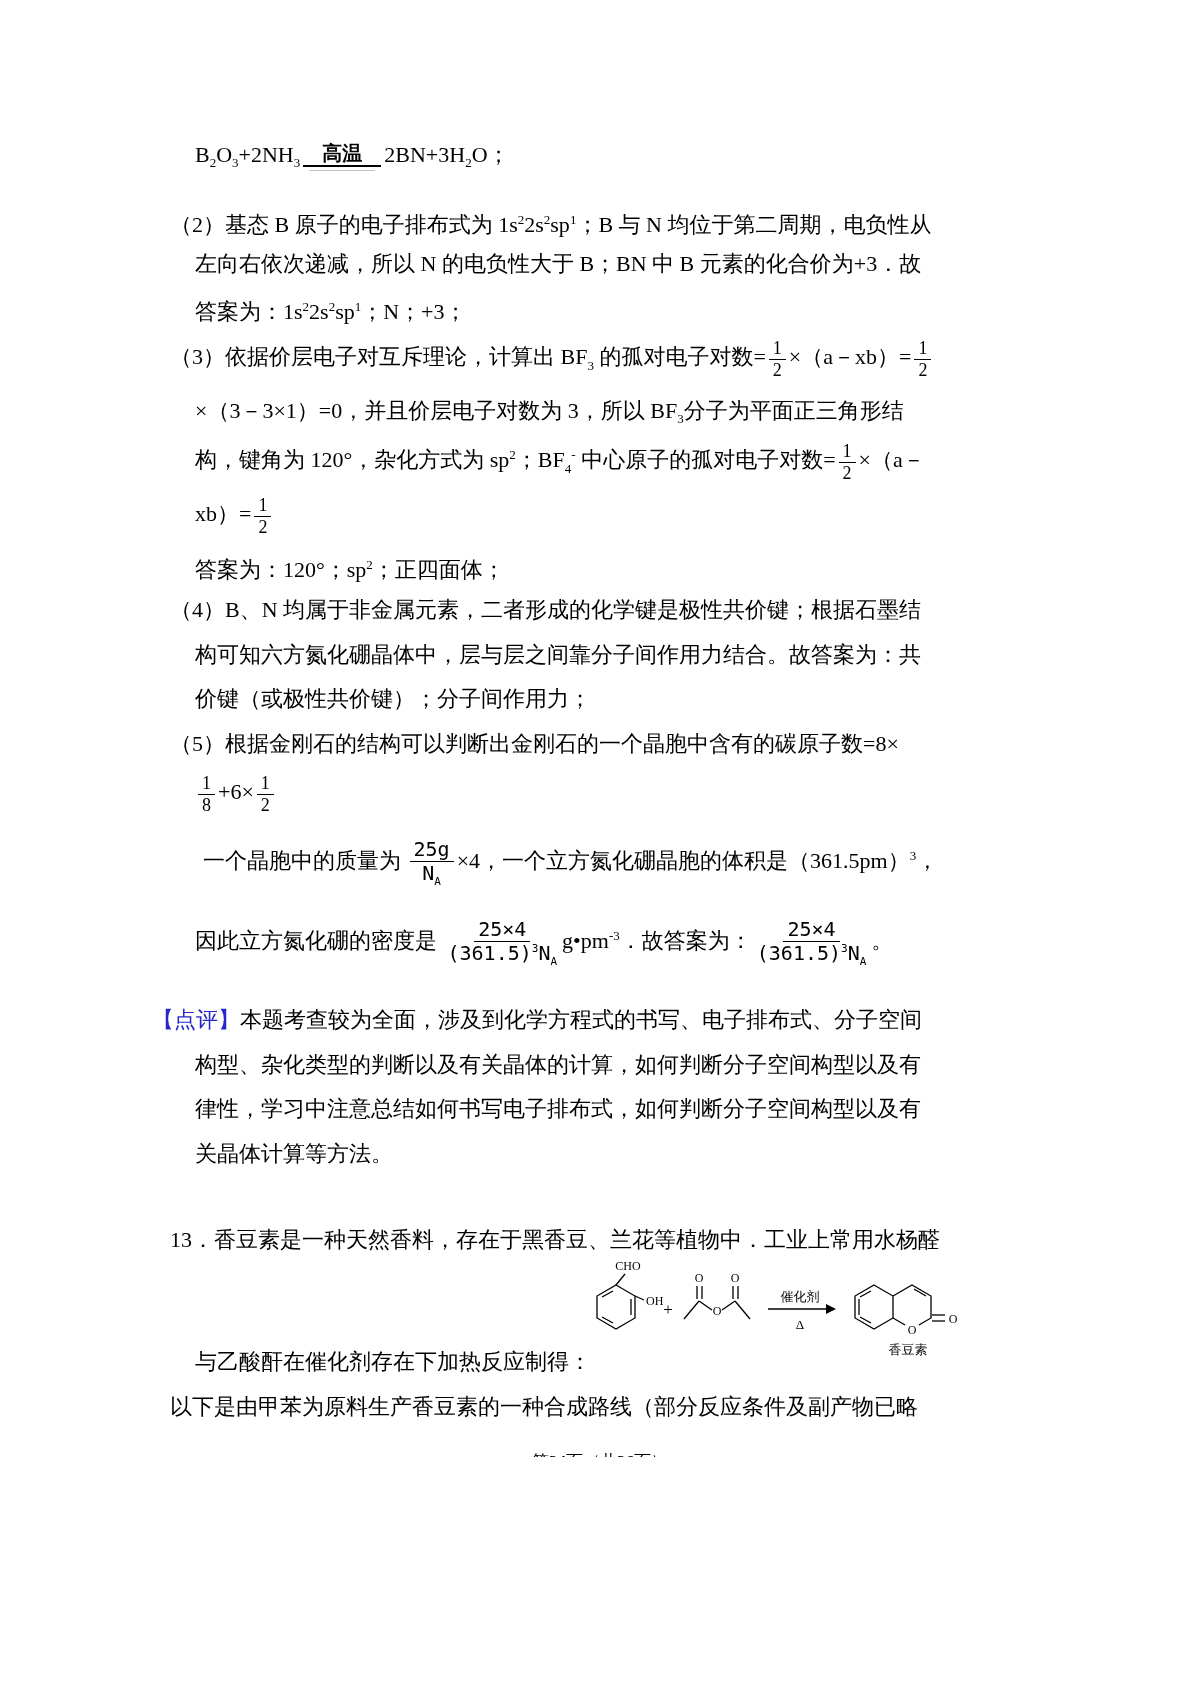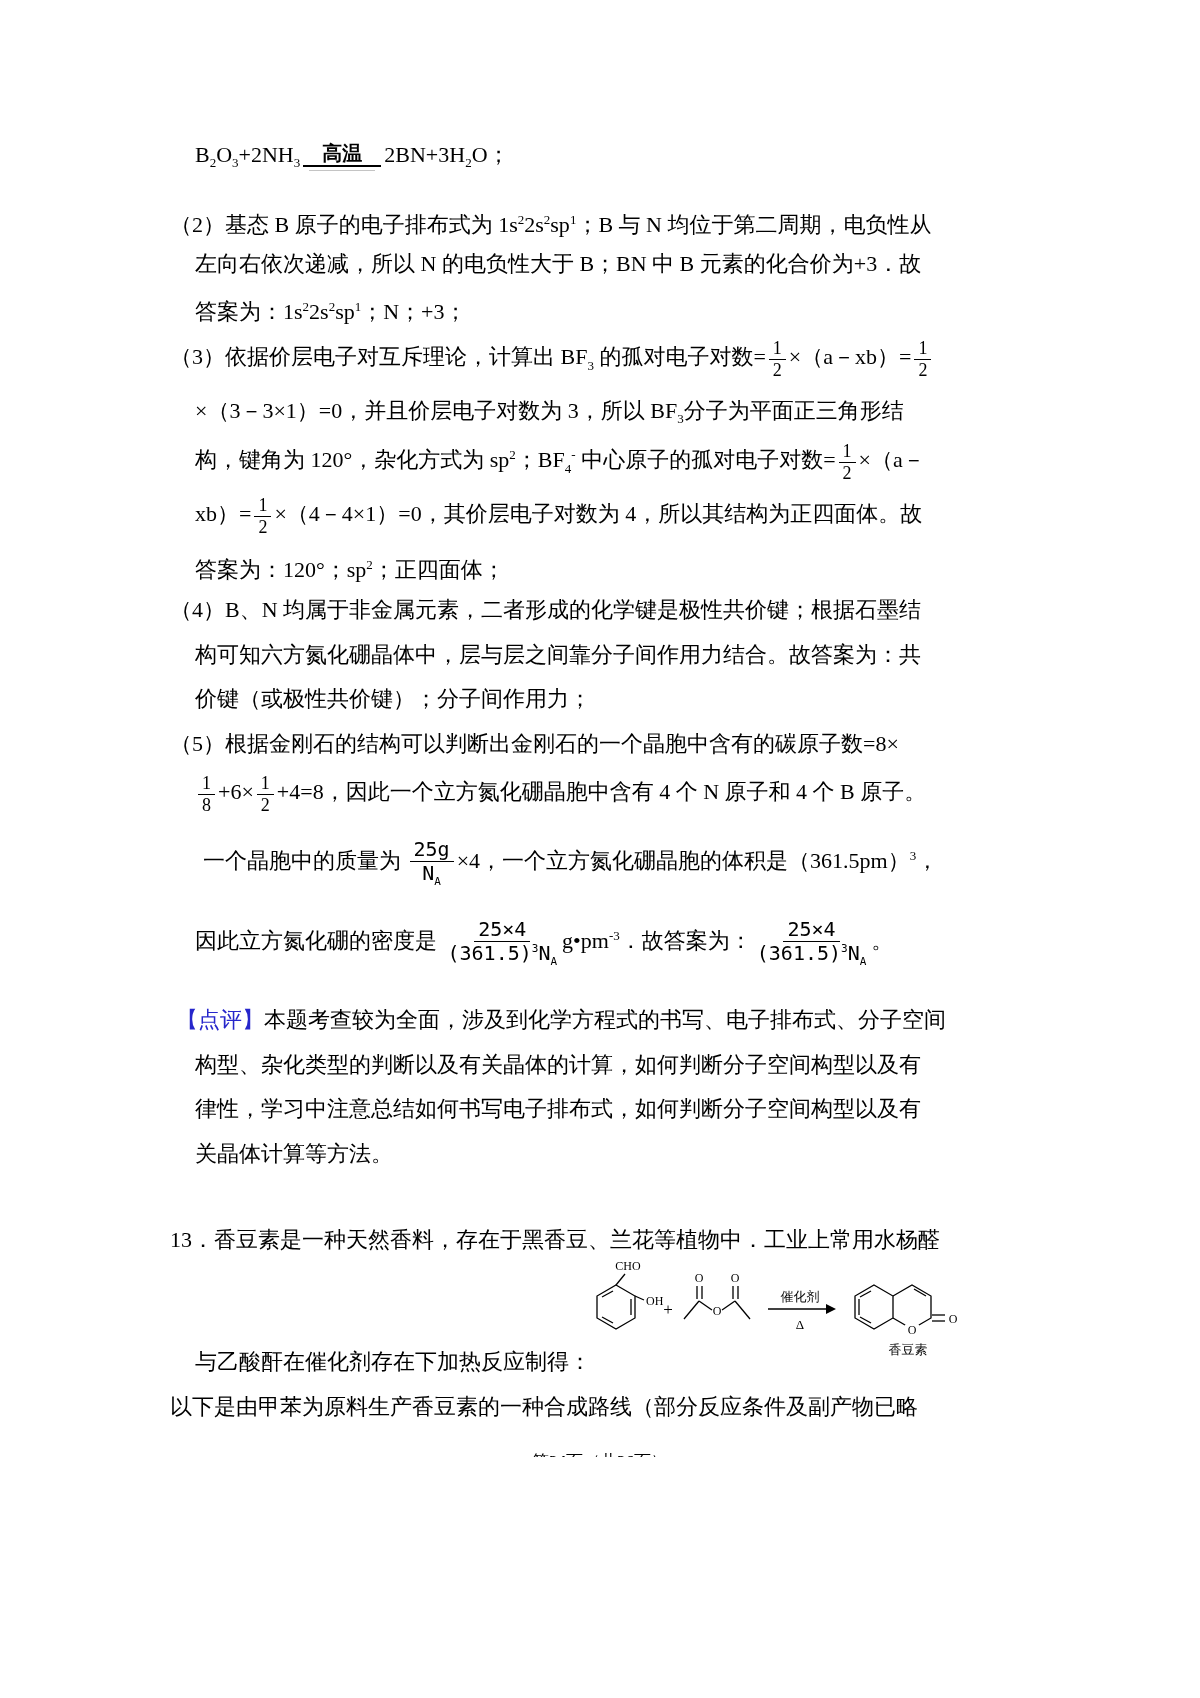--- a/index.html
+++ b/index.html
@@ -63,30 +63,30 @@
 <div class="page">
 
   <div>
       <div class="line" style="left: 195px; top: 140px;"><span>B</span><sub>2</sub><span>O</span><sub>3</sub><span>+2NH</span><sub>3</sub><span class="cond"><span class="w">高温</span><span class="bar"></span><span class="bar2"></span></span><span>2BN+3H</span><sub>2</sub><span>O；</span></div>
       <div class="line" style="left: 170px; top: 205px;"><span>（2）基态 B 原子的电子排布式为 1s</span><sup>2</sup><span>2s</span><sup>2</sup><span>sp</span><sup>1</sup><span>；B 与 N 均位于第二周期，电负性从</span></div>
       <div class="line" style="left: 195px; top: 249px;"><span>左向右依次递减，所以 N 的电负性大于 B；BN 中 B 元素的化合价为+3．故</span></div>
       <div class="line" style="left: 195px; top: 292px;"><span>答案为：1s</span><sup>2</sup><span>2s</span><sup>2</sup><span>sp</span><sup>1</sup><span>；N；+3；</span></div>
       <div class="line" style="left: 170px; top: 338px;"><span>（3）依据价层电子对互斥理论，计算出 BF</span><sub>3</sub><span> 的孤对电子对数=</span><span class="frac"><span class="num"><span>1</span></span><span class="den"><span>2</span></span></span><span>×（a－xb）=</span><span class="frac"><span class="num"><span>1</span></span><span class="den"><span>2</span></span></span></div>
       <div class="line" style="left: 195px; top: 396px;"><span>×（3－3×1）=0，并且价层电子对数为 3，所以 BF</span><sub>3</sub><span>分子为平面正三角形结</span></div>
       <div class="line" style="left: 195px; top: 440px;"><span>构，键角为 120°，杂化方式为 sp</span><sup>2</sup><span>；BF</span><sub>4</sub><sup>-</sup><span> 中心原子的孤对电子对数=</span><span class="frac"><span class="num"><span>1</span></span><span class="den"><span>2</span></span></span><span>×（a－</span></div>
-      <div class="line" style="left: 195px; top: 495px;"><span>xb）=</span><span class="frac"><span class="num"><span>1</span></span><span class="den"><span>2</span></span></span><span>×（4－4×1）=0，其价层电子对数为 4，所以其结构为正四面体。故</span></div>
+      <div class="line" style="left: 195px; top: 495px;"><span>xb）=</span><span class="frac"><span class="num"><span>1</span></span><span class="den"><span>2</span></span></span></div>
       <div class="line" style="left: 195px; top: 550px; text-align: center;"><span>答案为：120°；sp</span><sup>2</sup><span>；正四面体；</span></div>
       <div class="line" style="left: 170px; top: 595px;"><span>（4）B、N 均属于非金属元素，二者形成的化学键是极性共价键；根据石墨结</span></div>
       <div class="line" style="left: 195px; top: 640px;"><span>构可知六方氮化硼晶体中，层与层之间靠分子间作用力结合。故答案为：共</span></div>
       <div class="line" style="left: 195px; top: 684px;"><span>价键（或极性共价键）；分子间作用力；</span></div>
       <div class="line" style="left: 170px; top: 729px;"><span>（5）根据金刚石的结构可以判断出金刚石的一个晶胞中含有的碳原子数=8×</span></div>
-      <div class="line" style="left: 195px; top: 773px;"><span class="frac"><span class="num"><span>1</span></span><span class="den"><span>8</span></span></span><span>+6×</span><span class="frac"><span class="num"><span>1</span></span><span class="den"><span>2</span></span></span><span>+4=8，因此一个立方氮化硼晶胞中含有 4 个 N 原子和 4 个 B 原子。</span></div>
+      <div class="line" style="left: 195px; top: 773px;"><span class="frac"><span class="num"><span>1</span></span><span class="den"><span>8</span></span></span><span>+6×</span><span class="frac"><span class="num"><span>1</span></span><span class="den"><span>2</span></span></span></div>
       <div class="line" style="left: 195px; top: 838px; margin-left: 8px;"><span>一个晶胞中的质量为 </span><span class="frac mono"><span class="num"><span>25g</span></span><span class="den"><span>N</span><sub>A</sub></span></span><span>×4，一个立方氮化硼晶胞的体积是（361.5pm）</span><sup>3</sup><span>，</span></div>
       <div class="line" style="left: 195px; top: 918px;"><span>因此立方氮化硼的密度是 </span><span class="frac mono"><span class="num"><span>25×4</span></span><span class="den"><span>(361.5)</span><sup>3</sup><span>N</span><sub>A</sub></span></span><span>g•pm</span><sup>-3</sup><span>．故答案为：</span><span class="frac mono"><span class="num"><span>25×4</span></span><span class="den"><span>(361.5)</span><sup>3</sup><span>N</span><sub>A</sub></span></span><span>。</span></div>
-      <div class="line" style="left: 152px; top: 1005px;"><span class="blue" style="color: rgb(38, 38, 203); margin-left: 24px;">【点评】</span><span>本题考查较为全面，涉及到化学方程式的书写、电子排布式、分子空间</span></div>
+      <div class="line" style="left: 152px; top: 1005px;"><span class="blue" style="color: rgb(38, 38, 203);">【点评】</span><span>本题考查较为全面，涉及到化学方程式的书写、电子排布式、分子空间</span></div>
       <div class="line" style="left: 195px; top: 1050px;"><span>构型、杂化类型的判断以及有关晶体的计算，如何判断分子空间构型以及有</span></div>
       <div class="line" style="left: 195px; top: 1094px;"><span>律性，学习中注意总结如何书写电子排布式，如何判断分子空间构型以及有</span></div>
       <div class="line" style="left: 195px; top: 1139px;"><span>关晶体计算等方法。</span></div>
       <div class="line" style="left: 170px; top: 1225px;"><span>13．香豆素是一种天然香料，存在于黑香豆、兰花等植物中．工业上常用水杨醛</span></div>
       <div class="line" style="left: 195px; top: 1347px;"><span>与乙酸酐在催化剂存在下加热反应制得：</span></div>
       <div class="line" style="left: 170px; top: 1392px;"><span>以下是由甲苯为原料生产香豆素的一种合成路线（部分反应条件及副产物已略</span></div>
     </div>
 
   <div class="figure">
     <svg width="470" height="105" viewBox="0 0 470 105">

